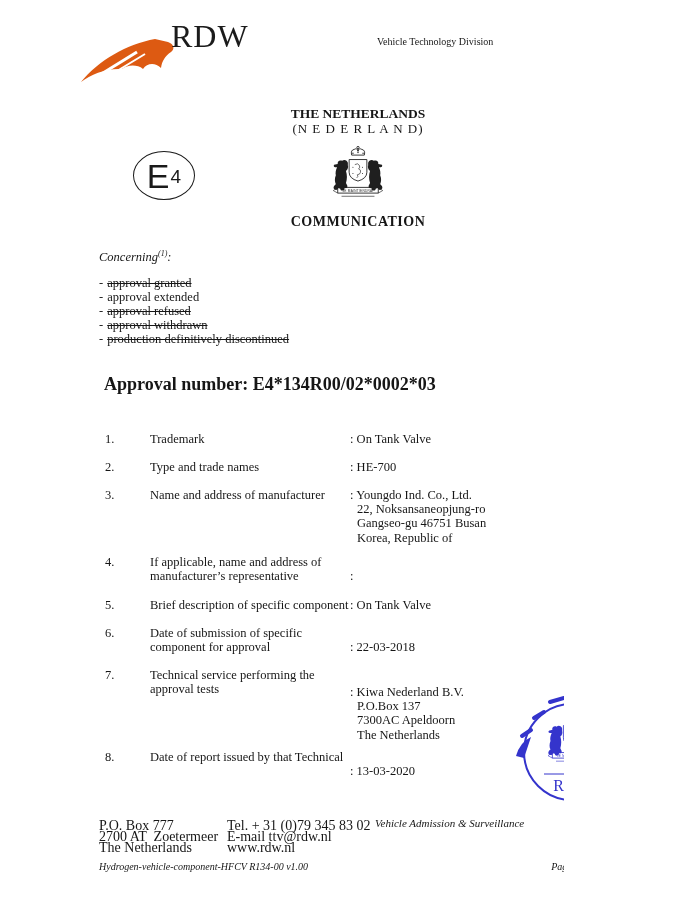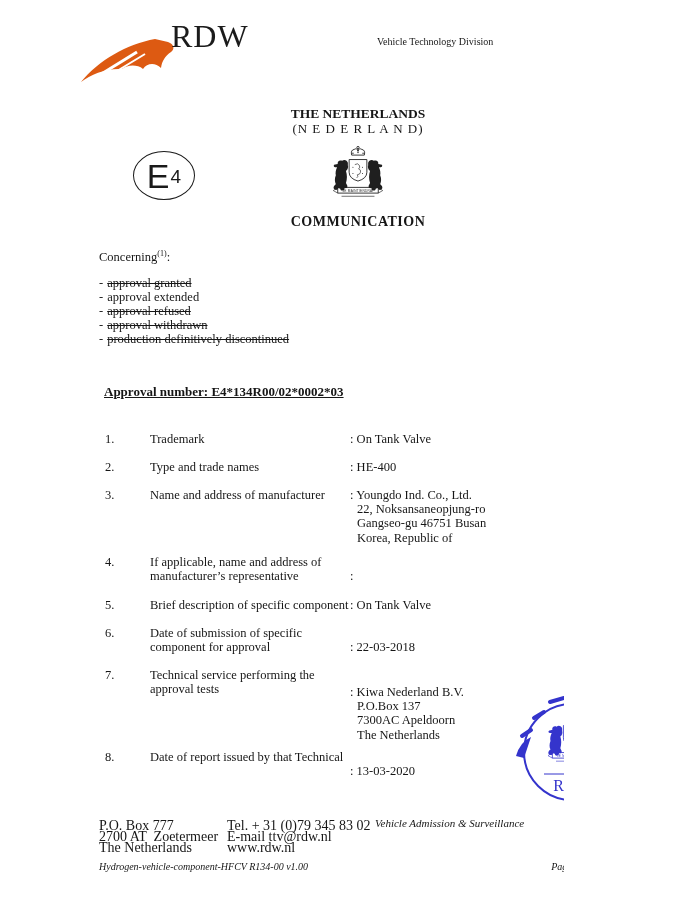--- a/index.html
+++ b/index.html
@@ -22,27 +22,27 @@
   .communication{top:214px;font-size:14px;font-weight:bold;letter-spacing:.5px;}
   
   .emark{left:133px;top:151px;width:60px;height:47px;border:1.6px solid #1a1a1a;
     border-radius:50%;display:flex;align-items:center;justify-content:center;
     font-family:"Liberation Sans","DejaVu Sans",sans-serif;color:#1a1a1a;}
   .emark .e{font-size:34px;line-height:34px;}
   .emark .n{font-size:19px;line-height:19px;margin-left:1px;margin-top:2px;}
   
   .coa-header{left:320px;top:145px;width:76px;height:62px;color:#1f1f1f;}
   
-  .concerning-label{left:99px;top:250px;font-size:12.5px;}
+  .concerning-label{left:99px;top:250px;font-size:12.5px;font-style:italic;}
   sup{font-size:8px;vertical-align:super;line-height:0;}
   .clist{left:99px;top:276px;font-size:12.5px;line-height:14px;}
   .clist .struck .txt{text-decoration:line-through;}
   .clist .bullet{margin-right:4px;}
   .paragraph{left:99px;top:351px;font-size:12.5px;line-height:14.5px;}
-  .approval{left:104px;top:384px;font-size:13px;font-weight:bold;text-decoration:underline;}
+  .approval{left:104px;top:374px;font-size:18px;font-weight:bold;}
   
   .row{left:105px;width:500px;font-size:12.5px;line-height:14.2px;}
   .row .num{position:absolute;left:0;top:0;}
   .row .lbl{position:absolute;left:45px;top:0;}
   .row .val{position:absolute;left:245px;top:0;}
   .row .val .cont{padding-left:7px;}
   .row .val.v2{top:14px;}
   .row .val.v2b{top:17px;}
   
   .stamp-svg{left:504px;top:692px;width:132px;height:118px;color:var(--blue,#3434cc);}
@@ -146,21 +146,21 @@
         <div class="ln">: On Tank Valve</div>
       </div>
   </div>
 
   <div class="abs row" style="top:460px">
     <span class="num">2.</span>
     <div class="lbl">
         <div class="ln">Type and trade names</div>
       </div>
     <div class="val">
-        <div class="ln">: HE-400</div>
+        <div class="ln">: HE-700</div>
       </div>
   </div>
 
   <div class="abs row" style="top:488px">
     <span class="num">3.</span>
     <div class="lbl">
         <div class="ln">Name and address of manufacturer</div>
       </div>
     <div class="val">
       <div class="ln">: Youngdo Ind. Co., Ltd.</div>

